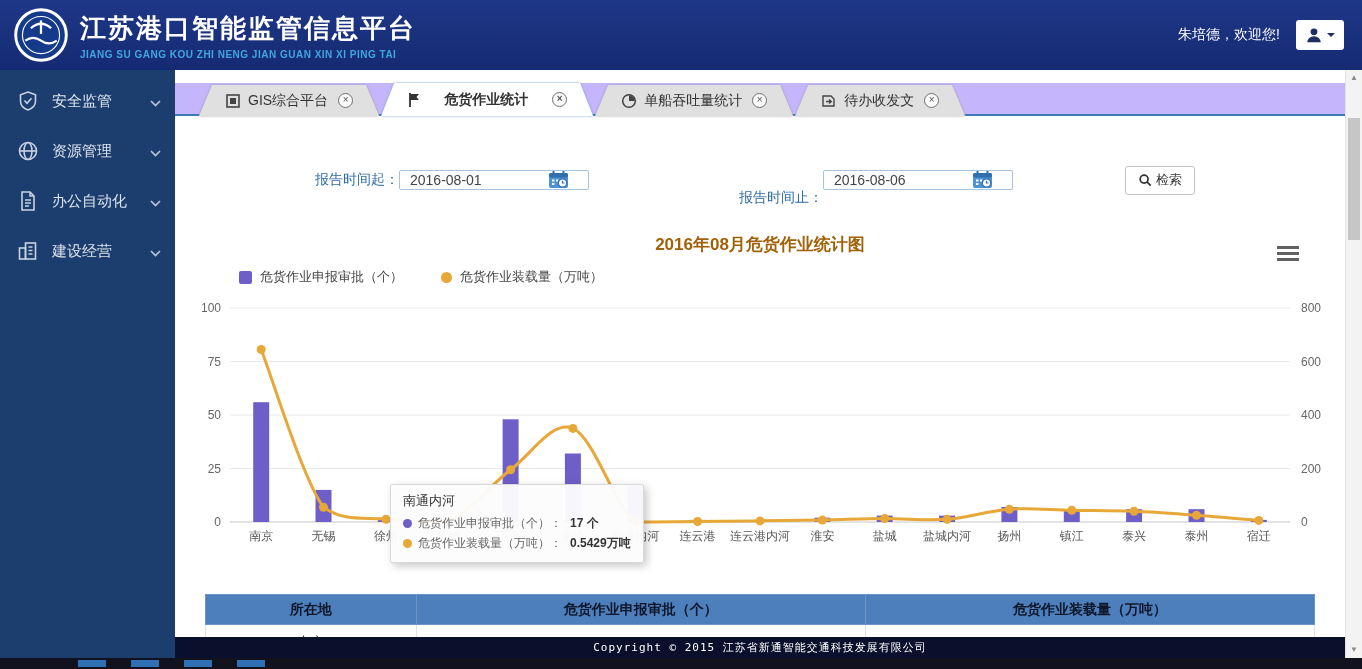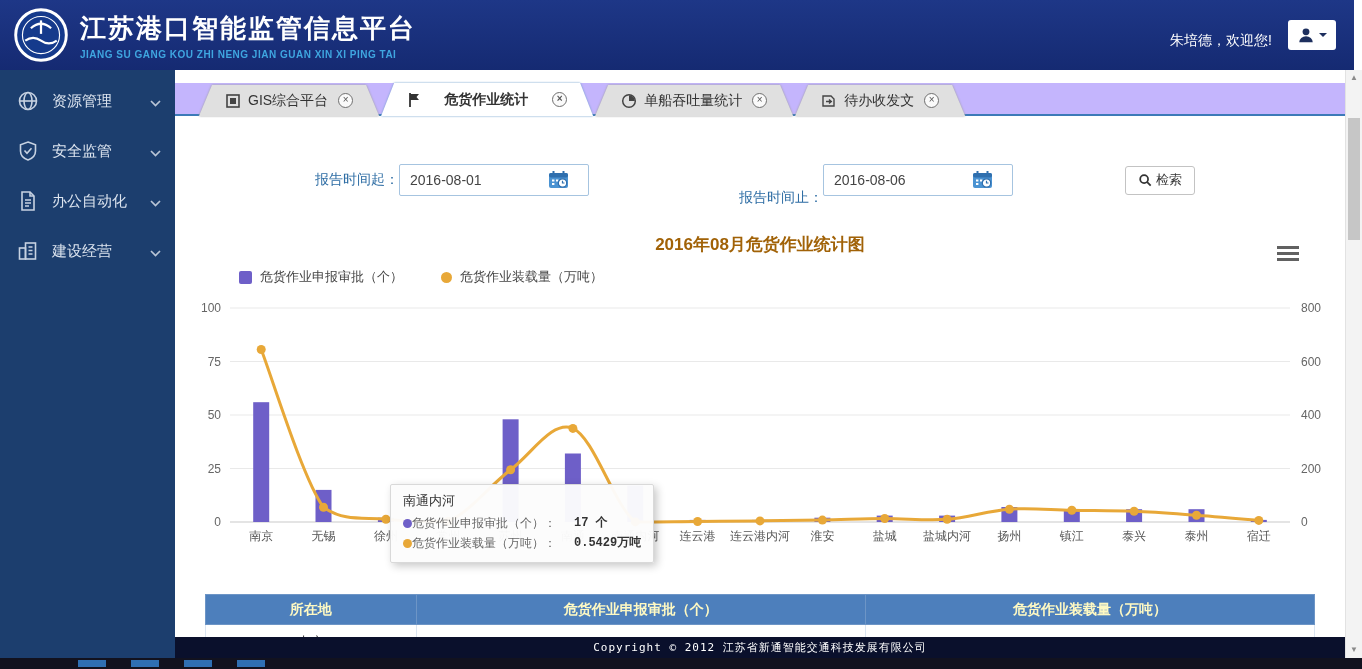--- a/index.html
+++ b/index.html
@@ -1,26 +1,26 @@
 <!DOCTYPE html>
 <html><head>
 <meta charset="utf-8">
 <style>
   *{margin:0;padding:0;box-sizing:border-box;}
   body{font-family:"Liberation Sans","DejaVu Sans",sans-serif;background:#ccc;}
   .page{position:relative;width:1362px;height:669px;overflow:hidden;background:#fff;}
 
   
-  .header{position:absolute;top:0;left:0;right:8px;height:70px;
+  .header{position:absolute;top:0;left:0;right:0;height:70px;
           background:linear-gradient(180deg,#1e3787,#152a72);display:flex;align-items:center;z-index:10;}
   .logo{margin-left:14px;width:54px;height:54px;flex:0 0 auto;}
   .titles{margin-left:12px;}
   .app-title{color:#fff;font-size:26px;font-weight:bold;letter-spacing:2px;}
   .app-sub{color:#3fa6e0;font-size:10px;font-weight:bold;letter-spacing:.5px;margin-top:3px;}
-  .header-right{margin-left:auto;display:flex;align-items:flex-end;margin-right:18px;gap:16px;}
+  .header-right{margin-left:auto;display:flex;align-items:center;margin-right:18px;gap:16px;}
   .welcome{color:#fff;font-size:14px;}
   .user-btn{width:48px;height:30px;background:#fff;border:none;border-radius:3px;display:flex;
             align-items:center;justify-content:center;gap:4px;cursor:pointer;}
   .caret{width:0;height:0;border:4px solid transparent;border-top-color:#1d2f5e;margin-top:4px;}
 
   
   .sidebar{position:absolute;top:70px;left:0;width:175px;bottom:11px;background:#1c3e6e;z-index:5;}
   .side-item{height:50px;display:flex;align-items:center;padding:0 14px 0 16px;color:#dce4ef;
              font-size:15px;cursor:pointer;}
   .side-item:first-child{margin-top:6px;}
@@ -43,21 +43,21 @@
   .tab.active{height:33px;background:#fff;font-weight:bold;gap:21px;}
   .tab-icon{width:16px;height:16px;flex:0 0 auto;}
   .tab-close{width:15px;height:15px;border:1px solid #6f6f6f;border-radius:50%;font-size:10px;
              line-height:12px;text-align:center;color:#555;margin-left:3px;cursor:pointer;background:#fafafa;}
 
   
   .filter-row{display:flex;align-items:center;margin-top:37px;}
   .f-label{color:#2e6da4;font-size:14px;}
   .lbl1{margin-left:140px;}
   .lbl2{margin-left:150px;margin-top:36px;}
-  .date-input{width:190px;height:32px;border:1px solid #a6c4e0;border-radius:2px;display:flex;
+  .date-input{width:190px;height:20px;border:1px solid #a6c4e0;border-radius:2px;display:flex;
               align-items:center;justify-content:space-between;padding:0 19px 0 10px;font-size:14px;
               color:#444;background:#fff;cursor:text;}
   .cal-icon{cursor:pointer;display:flex;}
   .search-btn{margin-left:112px;height:29px;padding:0 12px;background:#fff;border:1px solid #c3c3c3;
               border-radius:3px;display:flex;align-items:center;gap:4px;font-size:13px;color:#333;cursor:pointer;}
 
   
   .chart-title{margin-top:26px;text-align:center;font-size:17px;font-weight:bold;color:#a16207;}
   .legend{margin-top:12px;margin-left:64px;display:flex;gap:38px;align-items:center;}
   .legend-item{display:flex;align-items:center;gap:8px;font-size:13px;color:#444;cursor:pointer;}
@@ -68,27 +68,27 @@
   .chart-box{position:relative;margin:8px 0 0 15px;width:1140px;height:250px;}
   #chart-svg{display:block;}
   #chart-svg .tick{fill:#666;font-size:12px;font-family:"Liberation Sans",sans-serif;}
   #chart-svg .xlab{fill:#555;font-size:12px;font-family:"Liberation Sans",sans-serif;}
 
   
   .tooltip{position:absolute;left:200px;top:190px;background:rgba(252,252,252,.97);
            border:1px solid #d9d9d9;box-shadow:3px 3px 9px rgba(0,0,0,.22);
            padding:7px 12px 9px;z-index:6;white-space:nowrap;border-radius:2px;}
   .tt-title{font-size:13px;color:#333;margin-bottom:3px;}
-  .tt-row{font-size:12px;color:#666;line-height:20px;display:flex;align-items:center;}
+  .tt-row{font-size:12px;color:#666;line-height:20px;display:flex;align-items:center;gap:6px;}
   .tt-dot{width:9px;height:9px;border-radius:50%;flex:0 0 auto;}
-  .tt-val{color:#333;margin-left:18px;font-weight:bold;font-family:Liberation Mono, monospace;}
+  .tt-val{color:#333;margin-left:2px;font-weight:bold;}
 
   
   .data-table{width:1110px;margin:50px 0 0 30px;border-collapse:collapse;table-layout:fixed;}
-  .data-table th{background:#4d7fbc;color:#fef9c3;font-size:14px;font-weight:bold;height:30px;
+  .data-table th{background:#4d7fbc;color:#0f172a;font-size:14px;font-weight:bold;height:30px;
                  border:1px solid #6d95c6;}
   .data-table td{height:36px;text-align:center;font-size:14px;color:#333;border:1px solid #dbe5f1;background:#fff;}
 
   
   .footer{position:absolute;left:0;right:0;bottom:0;height:21px;background:#0a102c;color:#fff;
           font-family:"DejaVu Sans Mono",monospace;font-size:11px;line-height:21px;text-align:center;
           letter-spacing:1px;}
 
   
   .scrollbar{position:absolute;top:70px;right:0;width:17px;bottom:11px;background:#f3f3f3;
@@ -132,40 +132,40 @@
         </span>
         <span class="caret"></span>
       </button>
     </div>
   </div>
 
   <div class="sidebar">
     <div class="side-item">
       <span class="side-icon">
         <svg viewBox="0 0 24 24" width="24" height="24" fill="none" stroke="#c7d2e2" stroke-width="1.6">
+          <path d="M12 3 L19.5 5.8 V12 c0 4.8-3.4 7.6-7.5 9 c-4.1-1.4-7.5-4.2-7.5-9 V5.8 Z"></path>
+          <path d="M8.5 11.5 l2.5 2.8 4.5-5"></path>
+        </svg>
+      </span>
+      <span>安全监管</span>
+      <span class="side-chevron">
+        <svg width="11" height="7" viewBox="0 0 11 7">
+            <path d="M1 1 L5.5 5.5 L10 1" fill="none" stroke="#b9c5d6" stroke-width="1.7"></path>
+          </svg>
+      </span>
+    </div>
+    <div class="side-item">
+      <span class="side-icon">
+        <svg viewBox="0 0 24 24" width="24" height="24" fill="none" stroke="#c7d2e2" stroke-width="1.6">
           <circle cx="12" cy="12" r="8.5"></circle>
             <ellipse cx="12" cy="12" rx="4" ry="8.5"></ellipse>
             <path d="M3.5 12 h17"></path>
         </svg>
       </span>
       <span>资源管理</span>
-      <span class="side-chevron">
-        <svg width="11" height="7" viewBox="0 0 11 7">
-            <path d="M1 1 L5.5 5.5 L10 1" fill="none" stroke="#b9c5d6" stroke-width="1.7"></path>
-          </svg>
-      </span>
-    </div>
-    <div class="side-item">
-      <span class="side-icon">
-        <svg viewBox="0 0 24 24" width="24" height="24" fill="none" stroke="#c7d2e2" stroke-width="1.6">
-          <path d="M12 3 L19.5 5.8 V12 c0 4.8-3.4 7.6-7.5 9 c-4.1-1.4-7.5-4.2-7.5-9 V5.8 Z"></path>
-          <path d="M8.5 11.5 l2.5 2.8 4.5-5"></path>
-        </svg>
-      </span>
-      <span>安全监管</span>
       <span class="side-chevron">
         <svg width="11" height="7" viewBox="0 0 11 7">
             <path d="M1 1 L5.5 5.5 L10 1" fill="none" stroke="#b9c5d6" stroke-width="1.7"></path>
           </svg>
       </span>
     </div>
     <div class="side-item">
       <span class="side-icon">
         <svg viewBox="0 0 24 24" width="24" height="24" fill="none" stroke="#c7d2e2" stroke-width="1.6">
           <path d="M6 3 h8 l4 4 v14 H6 Z"></path>
@@ -421,21 +421,21 @@
       <tbody>
         <tr>
           <td>南京</td>
           <td>451</td>
           <td>80.4706</td>
         </tr>
       </tbody>
     </table>
 
     <div class="footer">
-      <span>Copyright © 2012 江苏省新通智能交通科技发展有限公司</span>
+      <span>Copyright © 2015 江苏省新通智能交通科技发展有限公司</span>
     </div>
   </div>
 
   <div class="scrollbar">
     <div class="sb-btn">▲</div>
     <div class="sb-thumb"></div>
     <div class="sb-btn sb-down">▼</div>
   </div>
 
   <div class="taskbar">

